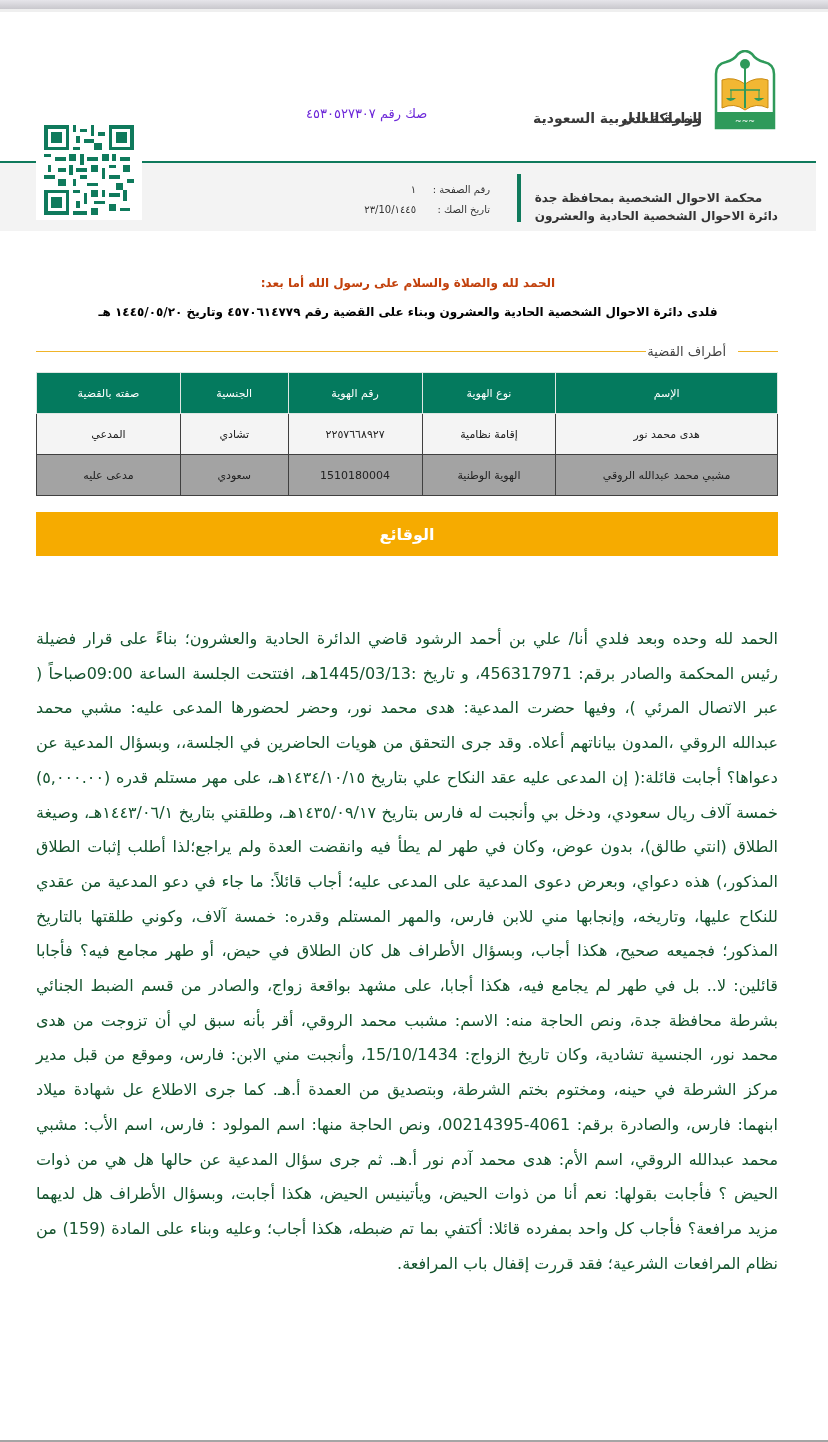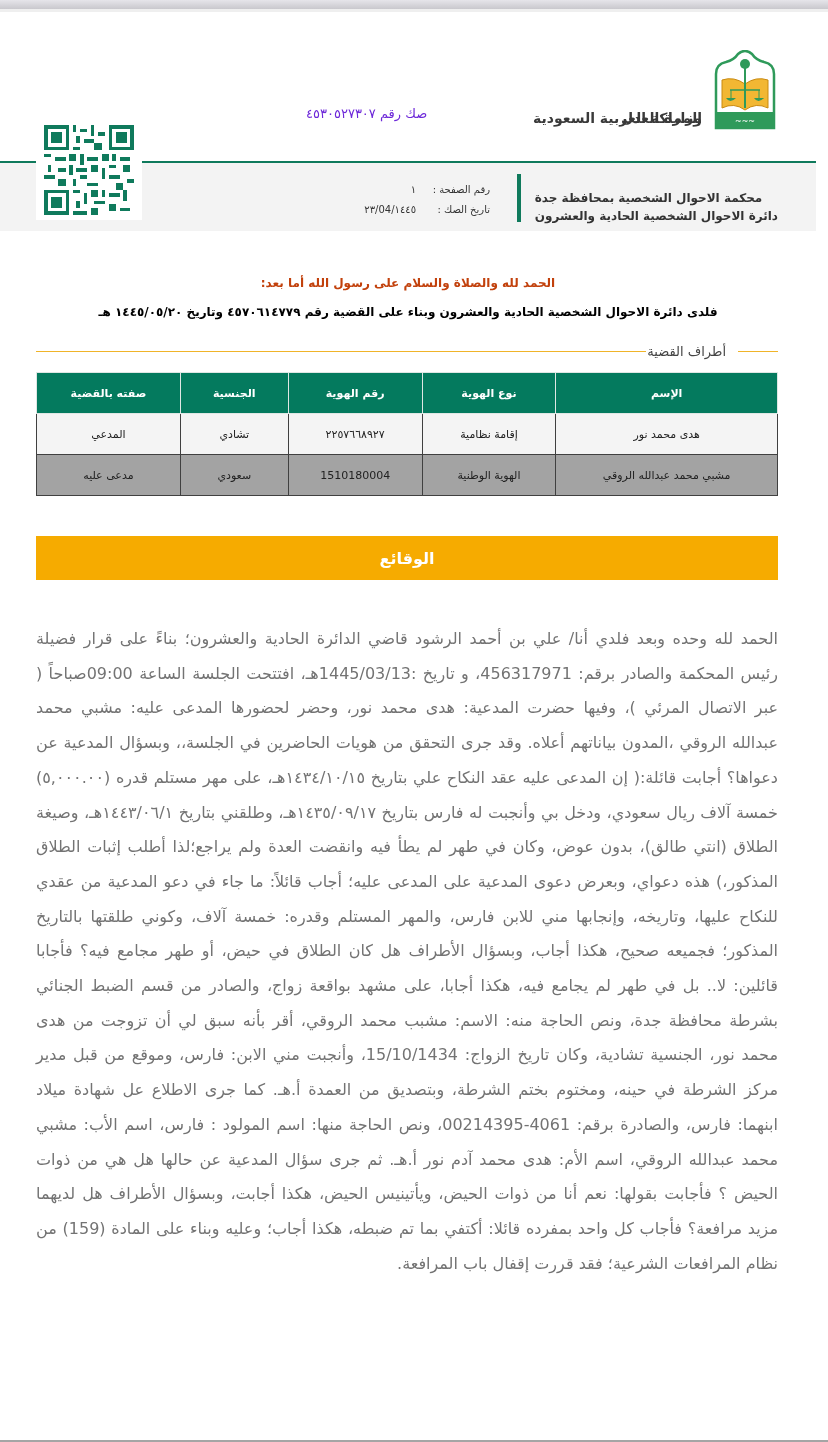--- a/index.html
+++ b/index.html
@@ -34,30 +34,30 @@
 
   .praise { position: absolute; top: 276px; left: 0; width: 816px; text-align: center; font-size: 12px; font-weight: bold; color: #c2410c; }
   .intro { position: absolute; top: 305px; left: 0; width: 816px; text-align: center; font-size: 12px; font-weight: bold; color: #000000; white-space: nowrap; }
 
   .parties-title-wrap { position: absolute; top: 343px; left: 36px; width: 742px; height: 16px; }
   .parties-line-left { position: absolute; top: 8px; left: 0; width: 610px; height: 1px; background: #f0b429; }
   .parties-line-right { position: absolute; top: 8px; right: 0; width: 40px; height: 1px; background: #f0b429; }
   .parties-title { position: absolute; top: 1px; right: 52px; font-size: 13px; color: #444; white-space: nowrap; margin-left: 45px; }
 
   table.parties { position: absolute; top: 372px; left: 36px; width: 742px; border-collapse: collapse; font-size: 11px; direction: rtl; }
-  table.parties th { background: #047a5e; color: #fff; font-weight: bold; height: 41px; border: 1px solid #dfe7e4; text-align: center; }
+  table.parties th { background: #047a5e; color: #fff; font-weight: normal; height: 41px; border: 1px solid #dfe7e4; text-align: center; }
   table.parties td { height: 41px; border: 1px solid #404040; text-align: center; color: #222; }
   table.parties tr.r1 td { background: #f4f4f4; }
   table.parties tr.r2 td { background: #a3a3a3; }
   .c-name { width: 222px; } .c-idtype { width: 134px; } .c-idno { width: 134px; } .c-nat { width: 108px; } .c-role { width: 144px; }
 
-  .facts-bar { position: absolute; top: 536px; left: 36px; width: 742px; height: 44px; background: #f6ab00; display: flex; align-items: center; justify-content: center; }
+  .facts-bar { position: absolute; top: 512px; left: 36px; width: 742px; height: 44px; background: #f6ab00; display: flex; align-items: center; justify-content: center; }
   .facts-title { color: #fff; font-size: 16px; font-weight: bold; }
 
-  .facts-body { position: absolute; top: 622px; left: 36px; width: 742px; font-size: 16px; line-height: 34.7px; color: #737373; text-align: justify; text-align-last: right; direction: rtl; }
+  .facts-body { position: absolute; top: 622px; left: 36px; width: 742px; font-size: 16px; line-height: 34.7px; color: #14532d; text-align: justify; text-align-last: right; direction: rtl; }
   .facts-body p { white-space: normal; }
 
   .bottom-line { position: absolute; top: 1440px; left: 0; width: 828px; height: 2px; background: #a5a5a5; }
 </style>
 </head>
 <body>
 
 <div class="top-strip"></div>
 <div class="top-strip2"></div>
 
@@ -156,21 +156,21 @@
   <div class="court-line">دائرة الاحوال الشخصية الحادية والعشرون</div>
 </div>
 
 <div class="meta-block">
   <div class="meta-row">
     <span class="meta-label">رقم الصفحة :</span>
     <span class="meta-val">١</span>
   </div>
   <div class="meta-row">
     <span class="meta-label">تاريخ الصك :</span>
-    <span class="meta-val">١٤٤٥/04/٢٣</span>
+    <span class="meta-val">١٤٤٥/10/٢٣</span>
   </div>
 </div>
 
 <div class="praise">الحمد لله والصلاة والسلام على رسول الله أما بعد:</div>
 <div class="intro">فلدى دائرة الاحوال الشخصية الحادية والعشرون وبناء على القضية رقم ٤٥٧٠٦١٤٧٧٩ وتاريخ ١٤٤٥/٠٥/٢٠ هـ</div>
 
 <div class="parties-title-wrap">
   <div class="parties-line-left"></div>
   <div class="parties-line-right"></div>
   <div class="parties-title">أطراف القضية</div>

